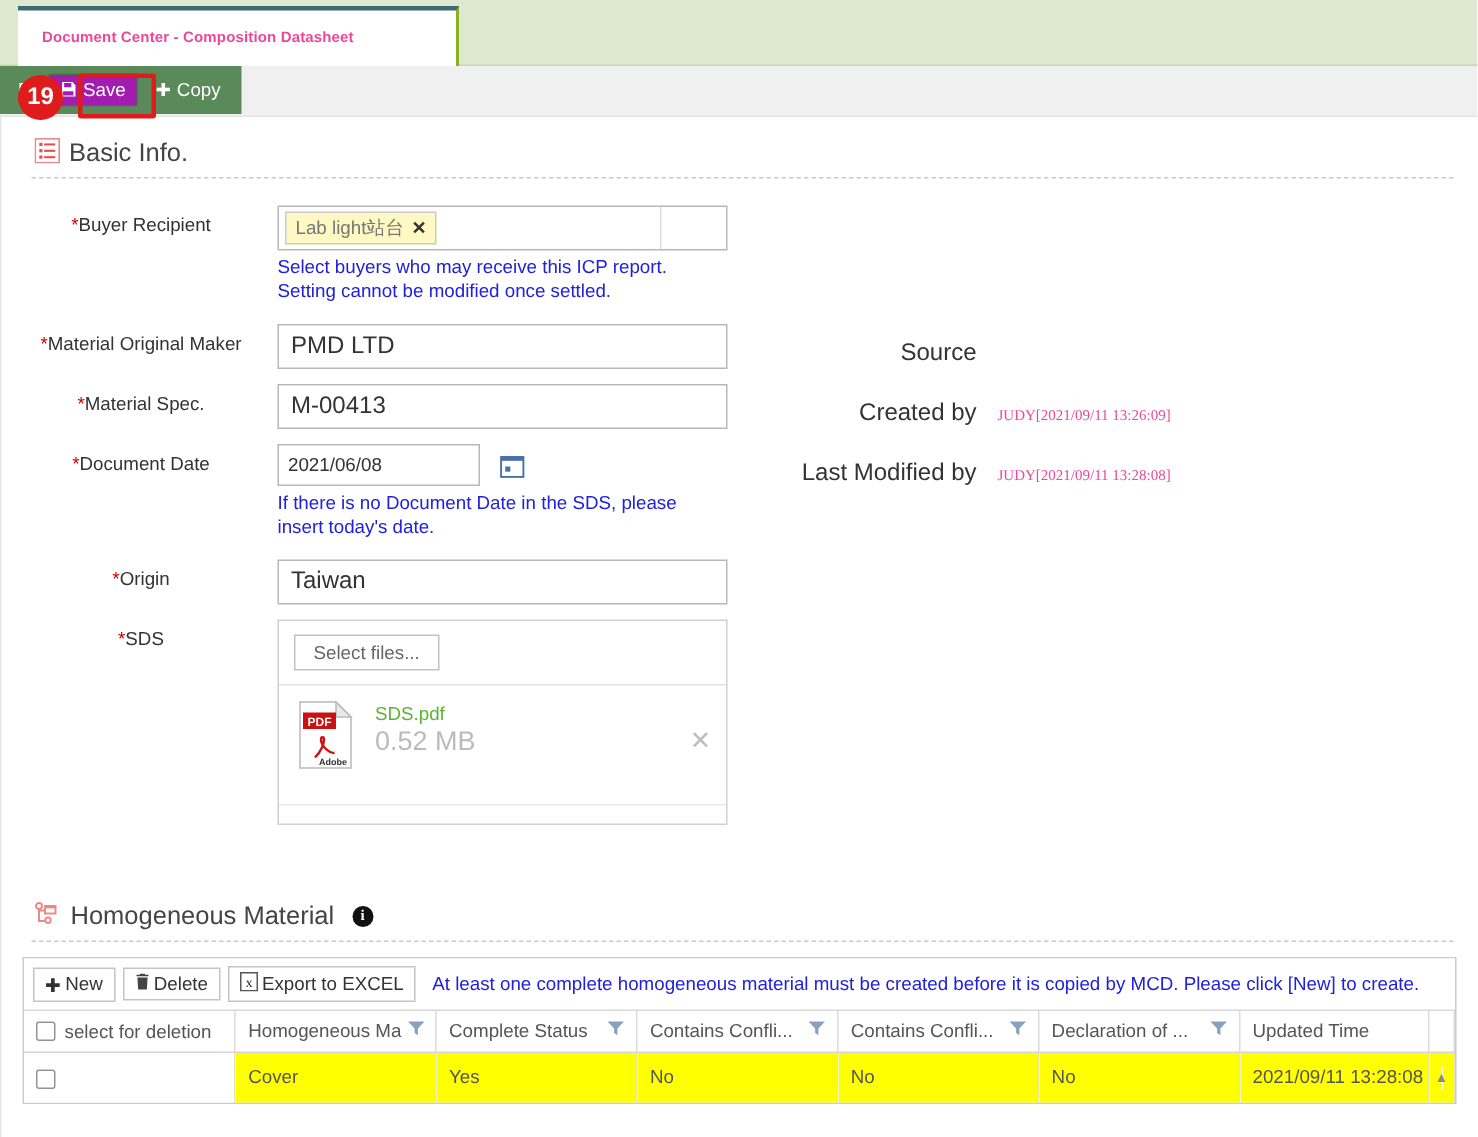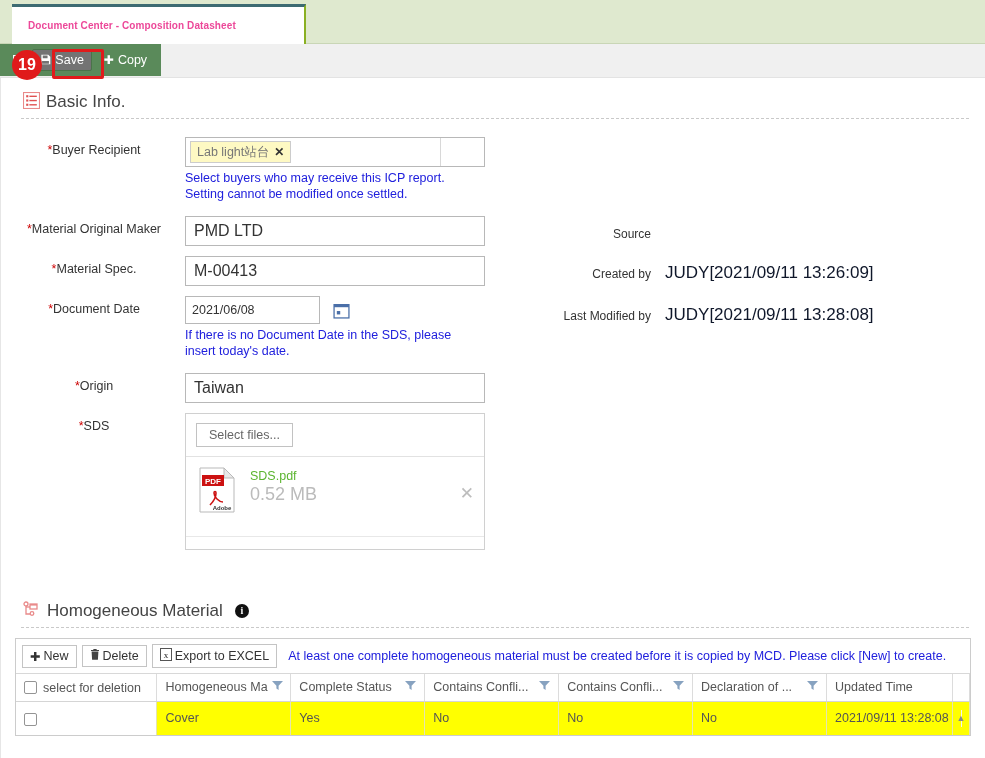--- a/index.html
+++ b/index.html
@@ -51,21 +51,21 @@
     left: 0; top: 0;
     height: 32px;
     background: #5a8a5a;
     display: flex;
     align-items: center;
     padding: 0 6px 0 4px;
     gap: 4px;
   }
   .tb-btn {
     height: 22px;
-    background: #737373;
+    background: #a21caf;
     border: 1px solid #4a734a;
     border-radius: 2px;
     color: #ffffff;
     font-size: 12.5px;
     display: flex;
     align-items: center;
     gap: 4px;
     padding: 0 7px;
     white-space: nowrap;
     cursor: pointer;
@@ -231,22 +231,22 @@
   }
 
   
   .meta {
     position: absolute;
     left: 470px;
     top: 0;
     width: 500px;
   }
   .meta-row { display: flex; margin-bottom: 22px; align-items: baseline; }
-  .meta-lbl { width: 180px; text-align: right; padding-right: 14px; font-size: 12px; color: #333333; }
-  .meta-val { font-size: 17px; color: #0f172a; }
+  .meta-lbl { width: 180px; text-align: right; padding-right: 14px; font-size: 16px; color: #333333; }
+  .meta-val { font-size: 10px; color: #ec4899; font-family: Liberation Serif, serif; }
 
   
   .uploader {
     width: 300px;
     border: 1px solid #d0d0d0;
     background: #ffffff;
   }
   .up-top { padding: 9px 10px; border-bottom: 1px solid #e2e2e2; }
   .up-select {
     display: inline-block;

